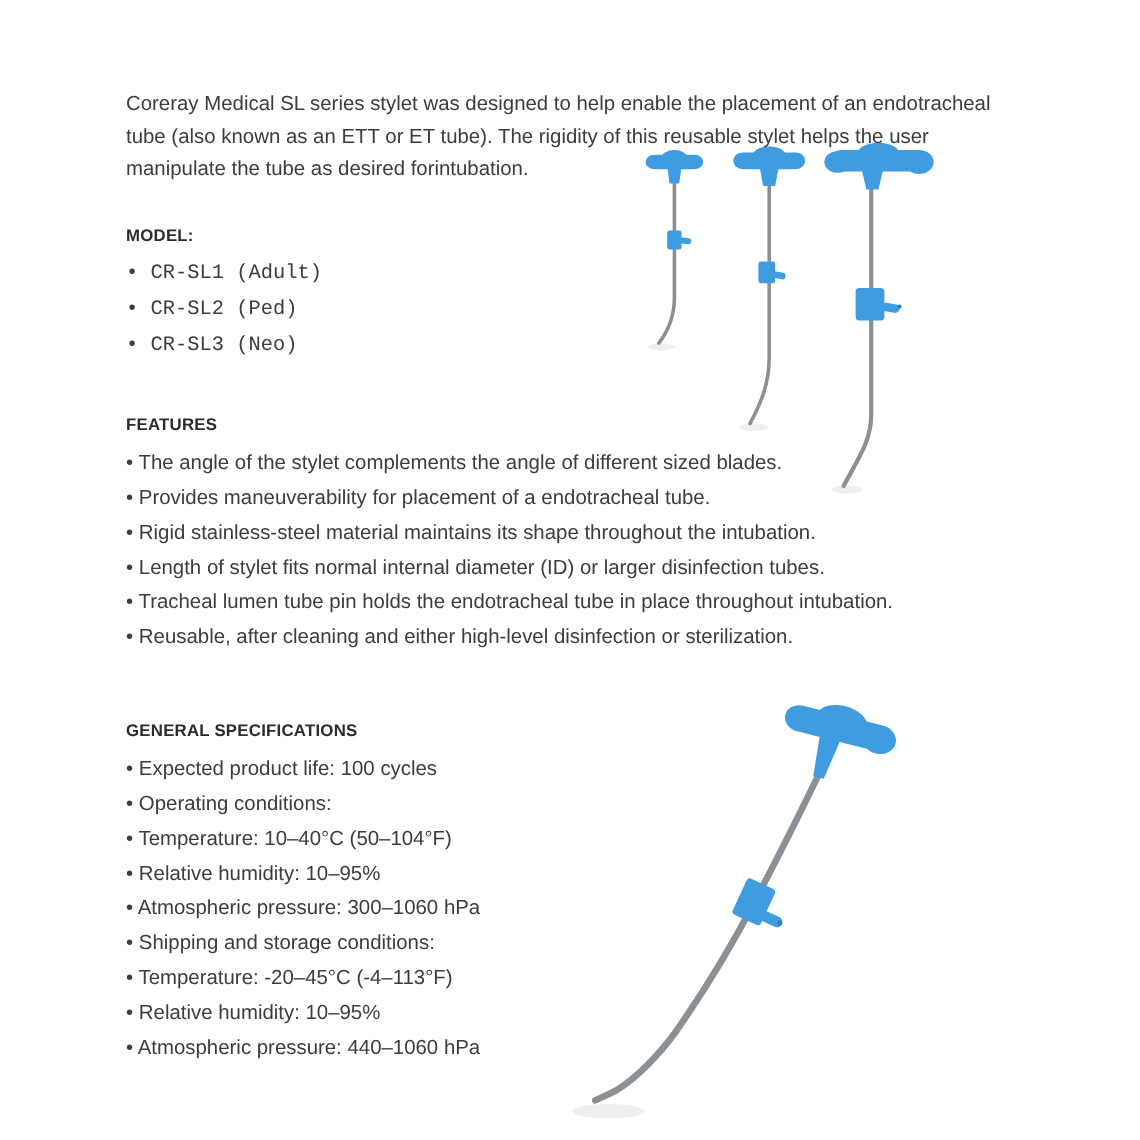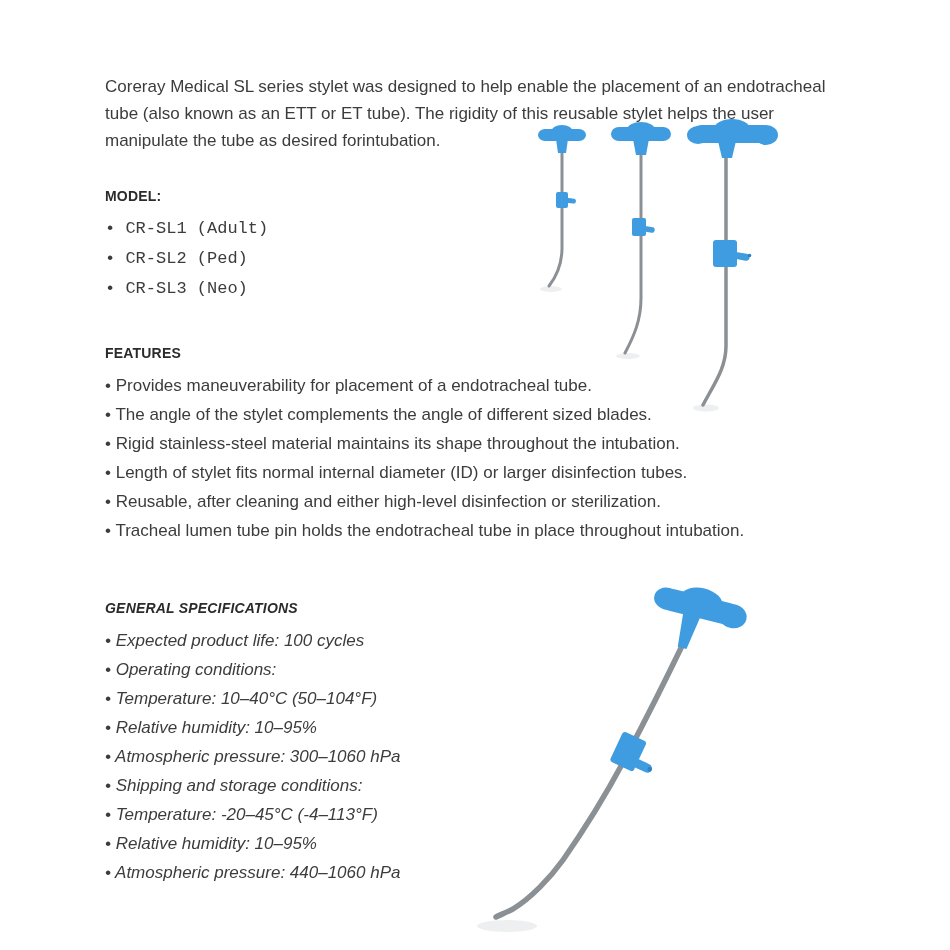--- a/index.html
+++ b/index.html
@@ -40,21 +40,21 @@
     margin: 8px 0 0 0;
     padding: 0;
     font-size: 17px;
   }
   .section li { line-height: 29px; white-space: nowrap; }
   .section li::before { content: "• "; }
 
   .section-model { top: 186px; }
   .section-model ul li { line-height: 30px; font-family: Liberation Mono, monospace; }
   .section-features { top: 343px; }
-  .section-specs { top: 598px; font-style: italic; }
+  .section-specs { top: 598px; }
 
   .trio-img { position: absolute; left: 500px; top: 106px; }
   .big-img  { position: absolute; left: 455px; top: 555px; }
 
   .handle-fill { fill: var(--handle-blue, #3F9CE0); }
   .pin-hole    { fill: var(--handle-blue-dark, #2E7FC4); }
   .shaft-line  { stroke: var(--shaft-gray, #8B9095); fill: none; stroke-linecap: round; }
   .shadow      { fill: #8a8f94; opacity: 0.14; }
 </style>
 </head>
@@ -125,31 +125,31 @@
         <li>CR-SL2 (Ped)</li>
 
         <li>CR-SL3 (Neo)</li>
       </ul>
   </div>
 
   <div class="section section-features">
     <h2>FEATURES</h2>
     <ul>
 
+        <li>The angle of the stylet complements the angle of different sized blades.</li>
+
         <li>Provides maneuverability for placement of a endotracheal tube.</li>
-
-        <li>The angle of the stylet complements the angle of different sized blades.</li>
 
         <li>Rigid stainless-steel material maintains its shape throughout the intubation.</li>
 
         <li>Length of stylet fits normal internal diameter (ID) or larger disinfection tubes.</li>
 
+        <li>Tracheal lumen tube pin holds the endotracheal tube in place throughout intubation.</li>
+
         <li>Reusable, after cleaning and either high-level disinfection or sterilization.</li>
-
-        <li>Tracheal lumen tube pin holds the endotracheal tube in place throughout intubation.</li>
       </ul>
   </div>
 
   <div class="section section-specs">
     <h2>GENERAL SPECIFICATIONS</h2>
     <ul>
 
         <li>Expected product life: 100 cycles</li>
 
         <li>Operating conditions:</li>

